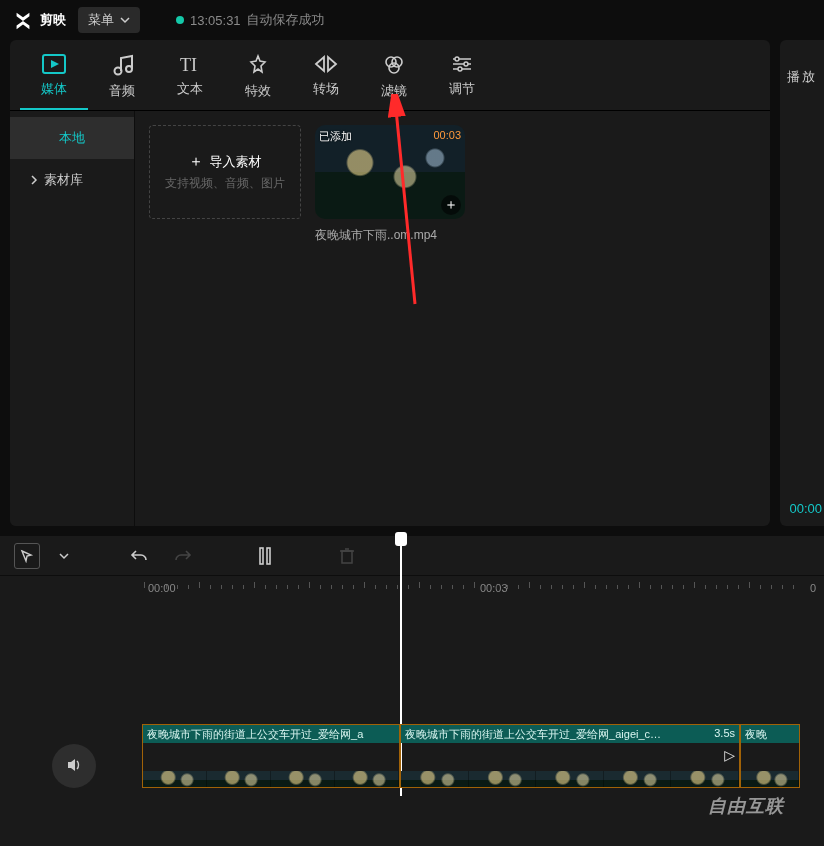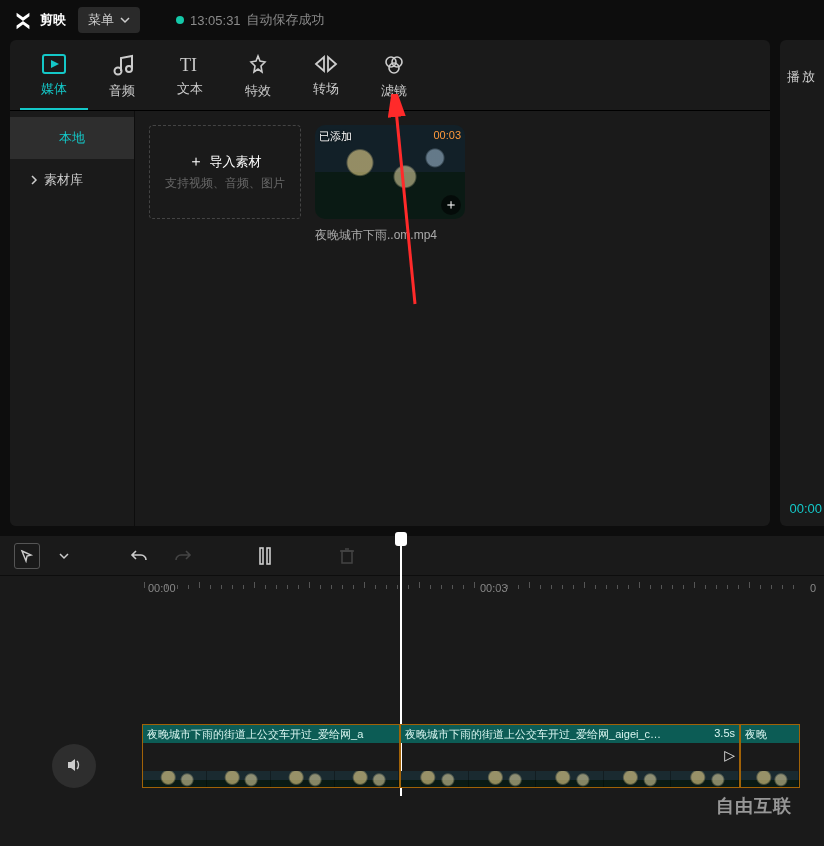--- a/index.html
+++ b/index.html
@@ -287,23 +287,23 @@
   }
   .thumb {
     flex:1;
     background:
       radial-gradient(circle at 40% 40%, rgba(255,230,150,0.55) 0 6px, transparent 8px),
       radial-gradient(circle at 70% 55%, rgba(255,240,180,0.5) 0 5px, transparent 7px),
       linear-gradient(#1a2a30 0 55%, #0a1a14 55% 100%);
     border-right:1px solid rgba(0,0,0,0.3);
   }
   .wm-text {
-    position:absolute; right: 32px; bottom: 6px;
+    position:absolute; right: 40px; bottom: 6px;
     color: rgba(255,255,255,0.55);
-    font-size: 18px; font-weight: 600;
+    font-size: 18px; font-style: italic; font-weight: 600;
     letter-spacing: 1px;
     pointer-events:none;
   }
   .wm-play {
     position:absolute; right: 4px; bottom: 24px;
     color: rgba(255,255,255,0.85);
     font-size: 14px;
   }
   .ruler-end {
     position:absolute; top: 6px; color:#888; font-size:11px;
@@ -385,20 +385,31 @@
       </div>
       <div class="tab">
         <span class="ticon">
           <svg width="24" height="22" viewBox="0 0 24 22">
               <circle cx="9" cy="8" r="5" stroke="#ccc" stroke-width="1.6" fill="none"></circle>
               <circle cx="15" cy="8" r="5" stroke="#ccc" stroke-width="1.6" fill="none"></circle>
               <circle cx="12" cy="14" r="5" stroke="#ccc" stroke-width="1.6" fill="none"></circle>
             </svg>
         </span>
         <span class="tab-label">滤镜</span>
+      </div>
+      <div class="tab">
+        <span class="ticon">
+          <svg width="24" height="20" viewBox="0 0 24 20">
+              <path d="M3 5h18M3 10h18M3 15h18" stroke="#ccc" stroke-width="1.6"></path>
+              <circle cx="7" cy="5" r="2" fill="#1a1a1a" stroke="#ccc" stroke-width="1.4"></circle>
+              <circle cx="16" cy="10" r="2" fill="#1a1a1a" stroke="#ccc" stroke-width="1.4"></circle>
+              <circle cx="10" cy="15" r="2" fill="#1a1a1a" stroke="#ccc" stroke-width="1.4"></circle>
+            </svg>
+        </span>
+        <span class="tab-label">调节</span>
       </div>
     </div>
 
     <div class="panel-body">
       <div class="sidebar">
         <div class="side-item active">
           <span>本地</span>
         </div>
         <div class="side-item">
           <span>

